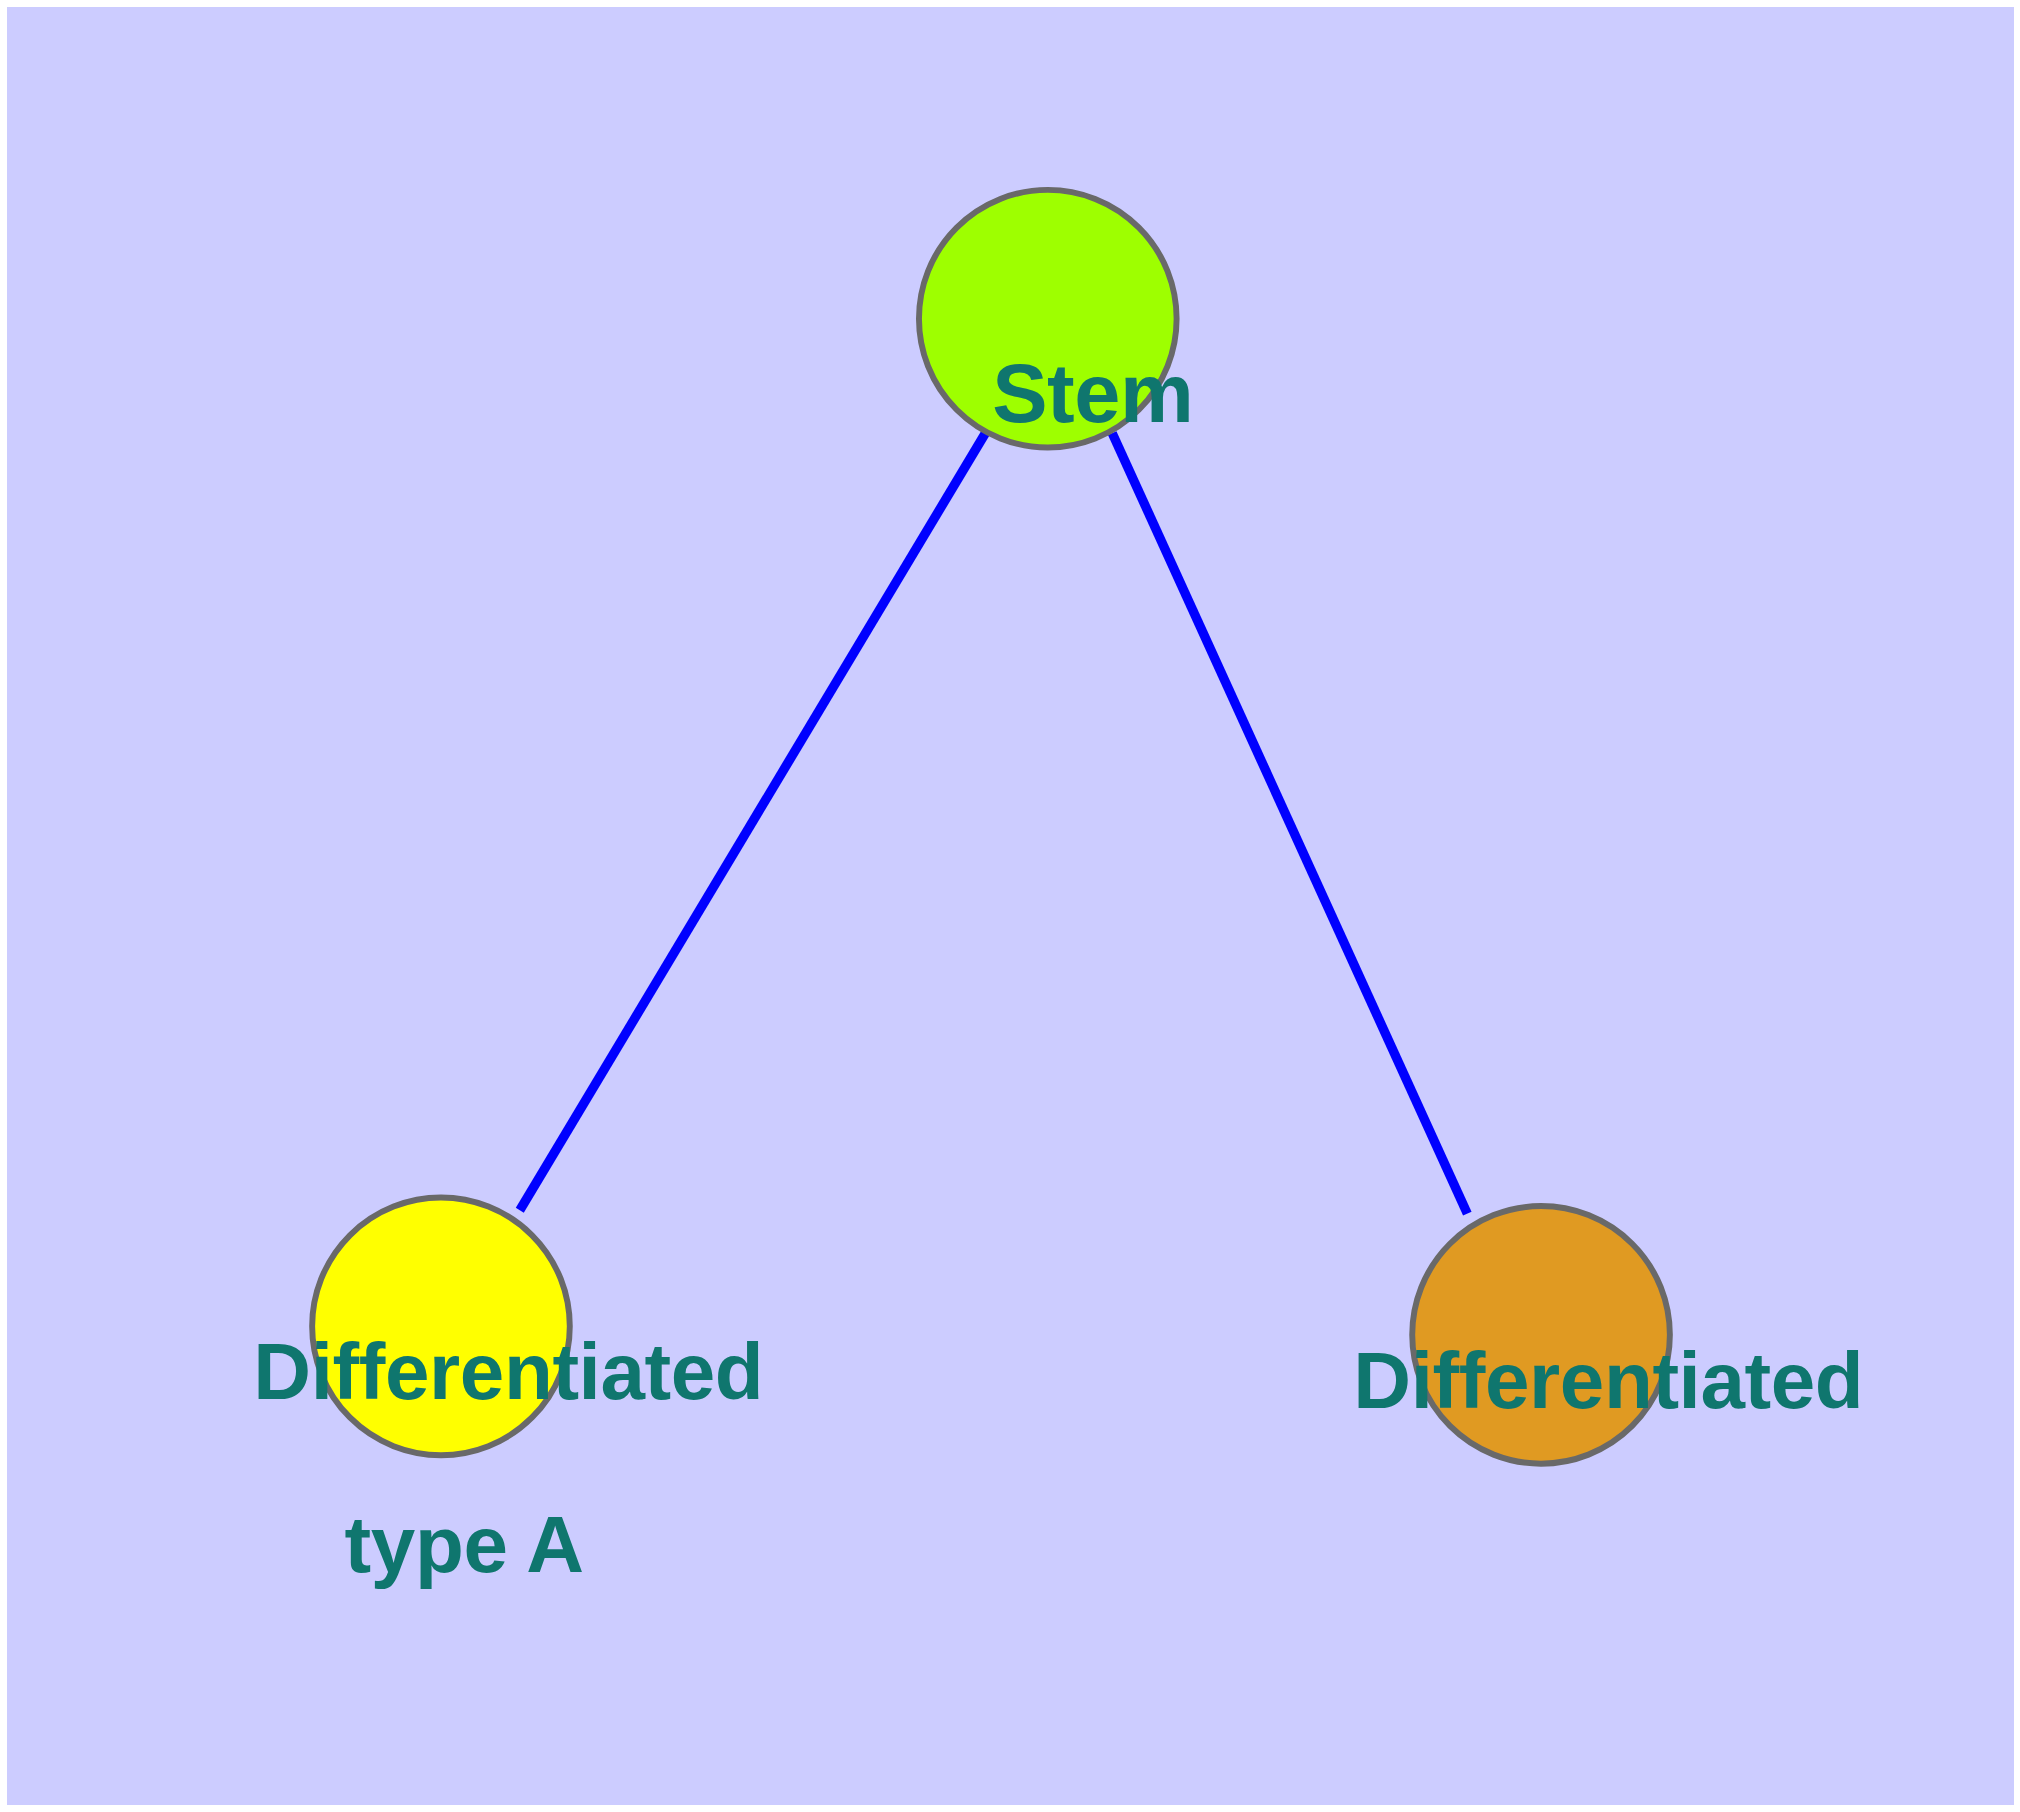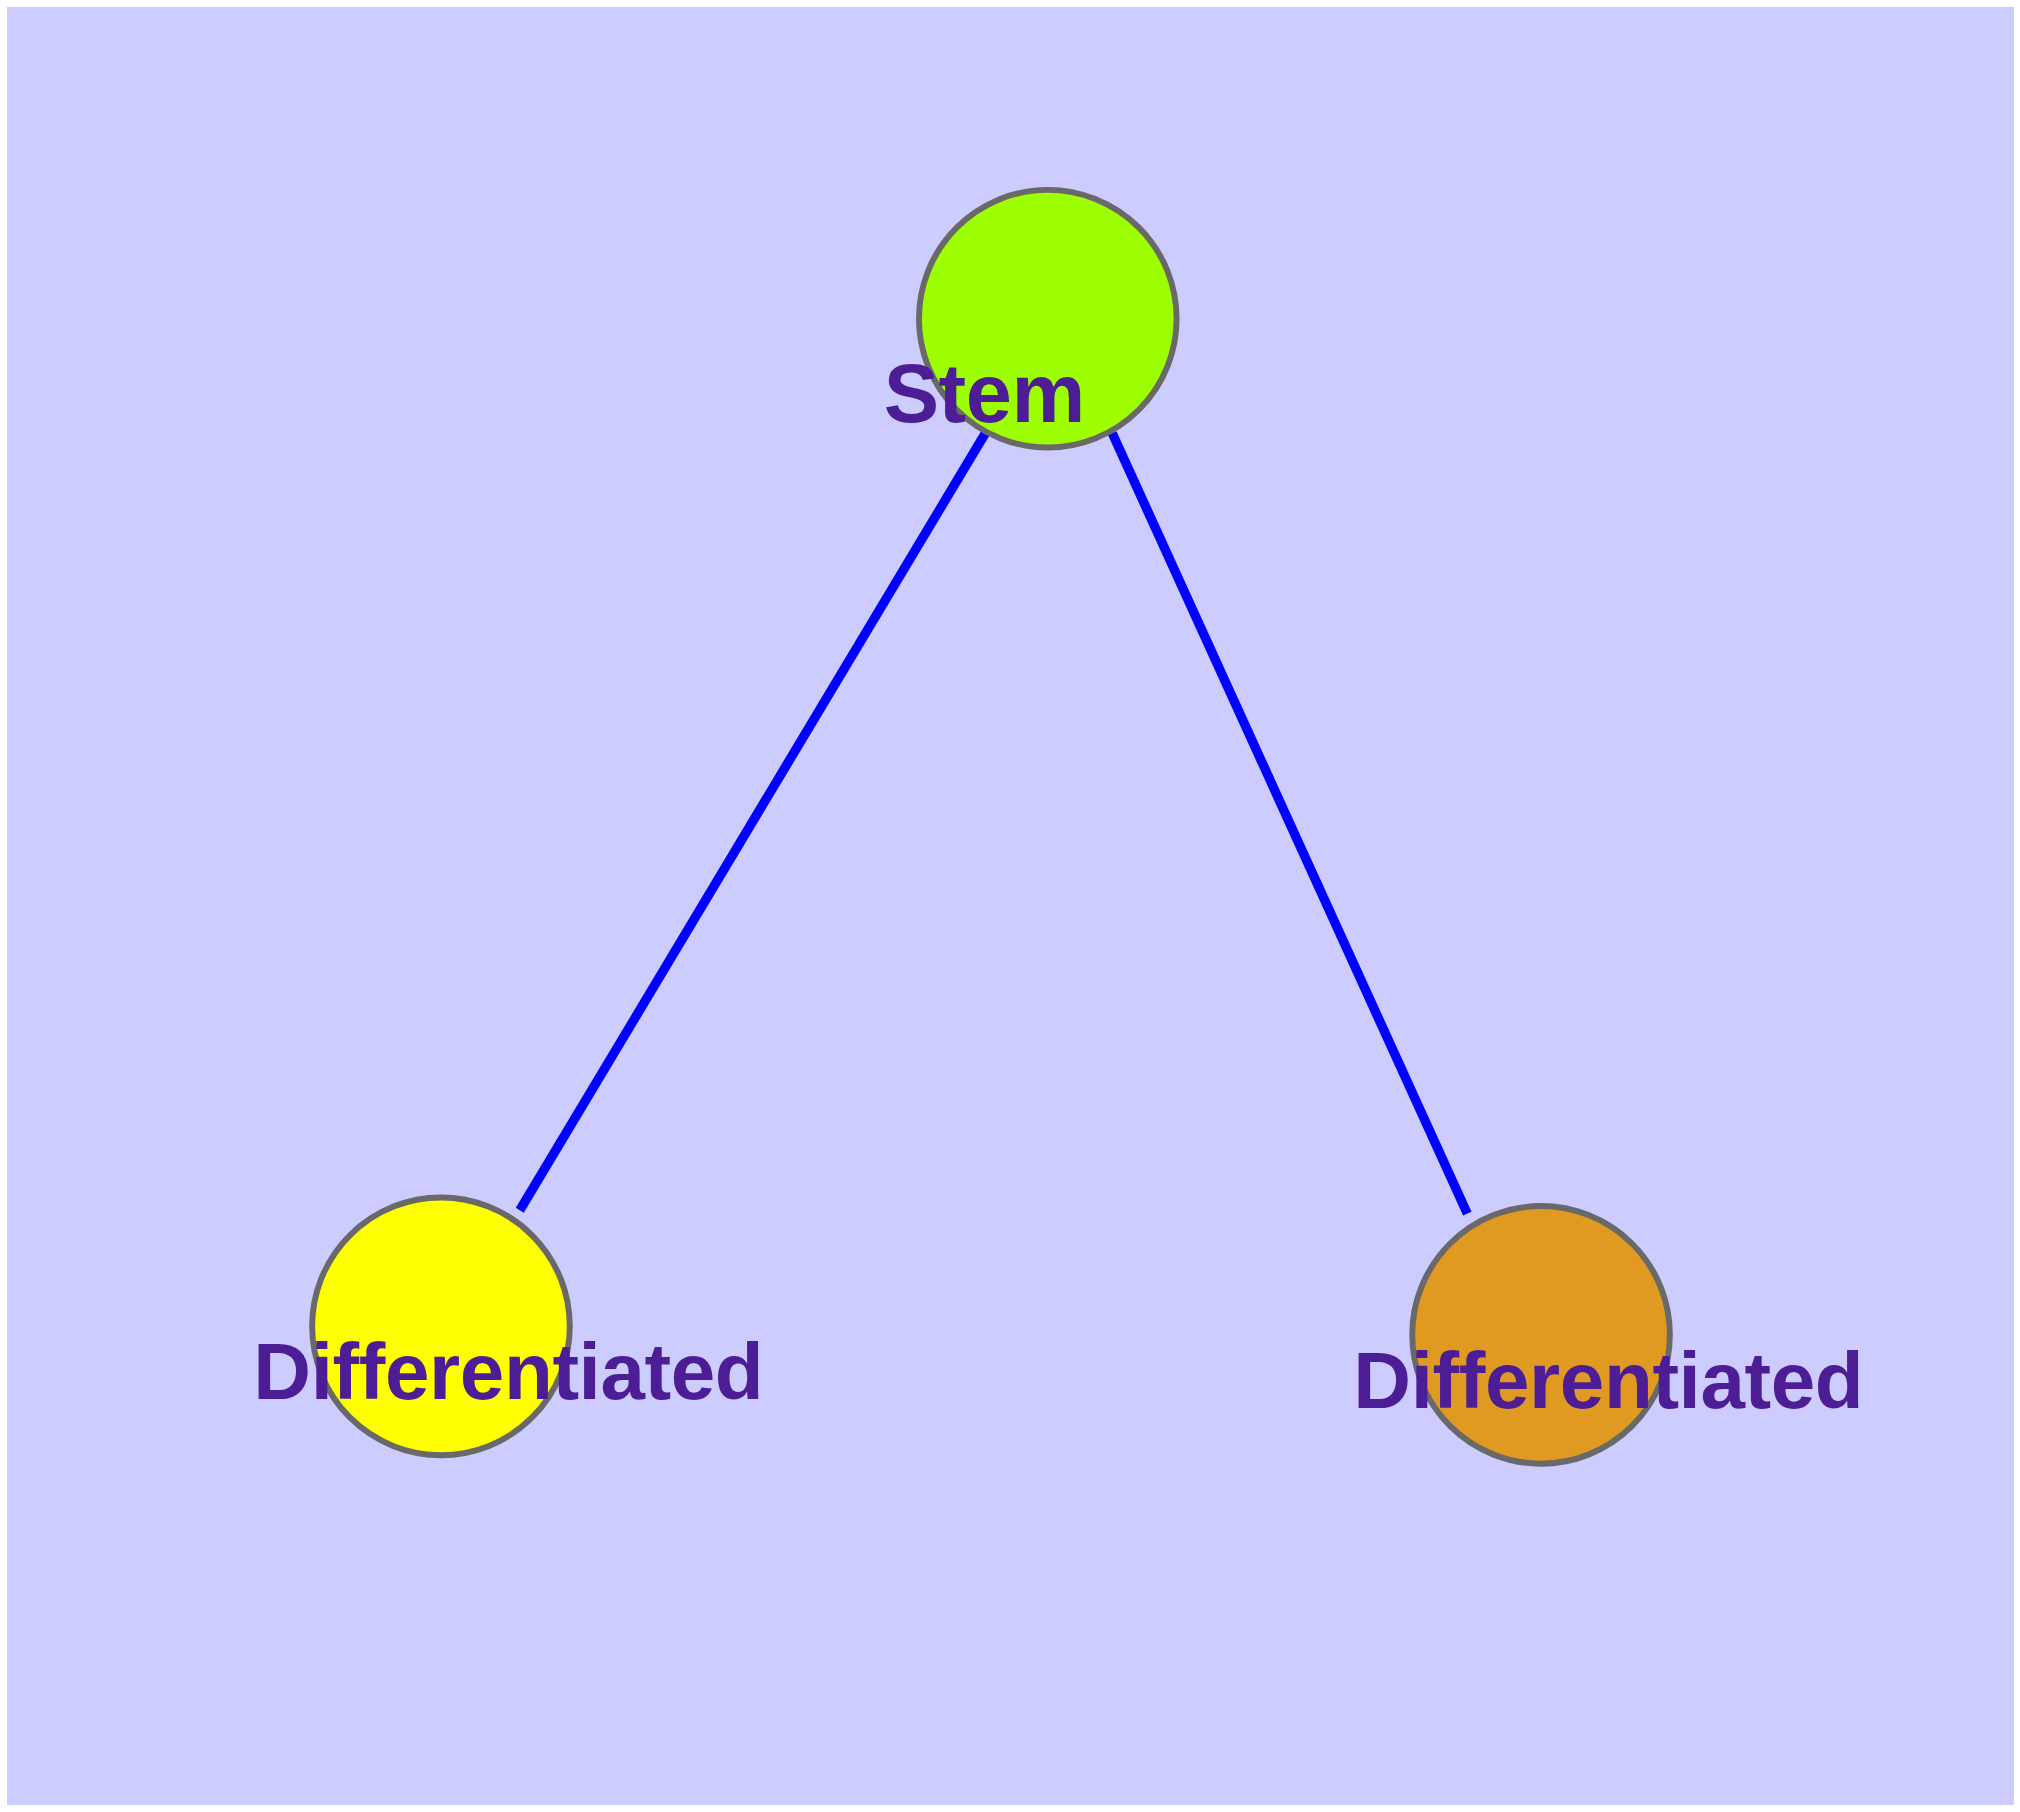--- a/index.html
+++ b/index.html
@@ -26,23 +26,24 @@
   }
   #graph-svg {
     position: absolute;
     left: 0;
     top: 0;
     width: 2021px;
     height: 1812px;
   }
   .node-label {
     position: absolute;
-    color: #4c1d95;
+    color: #0f766e;
     font-weight: bold;
     font-family: "Liberation Sans", "DejaVu Sans", sans-serif;
+    text-align: center;
     white-space: pre;
     line-height: 1.08;
     letter-spacing: -0.4px;
     pointer-events: none;
     -webkit-font-smoothing: antialiased;
   }
   #label-stem {
     left: 793px;
     top: 259px;
     width: 509px;
@@ -81,20 +82,21 @@
       <circle id="node-diff-b" cx="1818" cy="1575" r="152" fill="#e09a22" stroke="#696969" stroke-width="7"></circle>
     </g>
   </svg>
 
   <div class="node-label" id="label-stem">
     <span>Stem</span>
   </div>
 
   <div class="node-label" id="label-diff-a">
     <span>Differentiated</span><br>
+    <span>type A</span>
   </div>
 
   <div class="node-label" id="label-diff-b">
     <span>Differentiated</span><br>
   </div>
 
 </div>
 
 
 </body></html>

